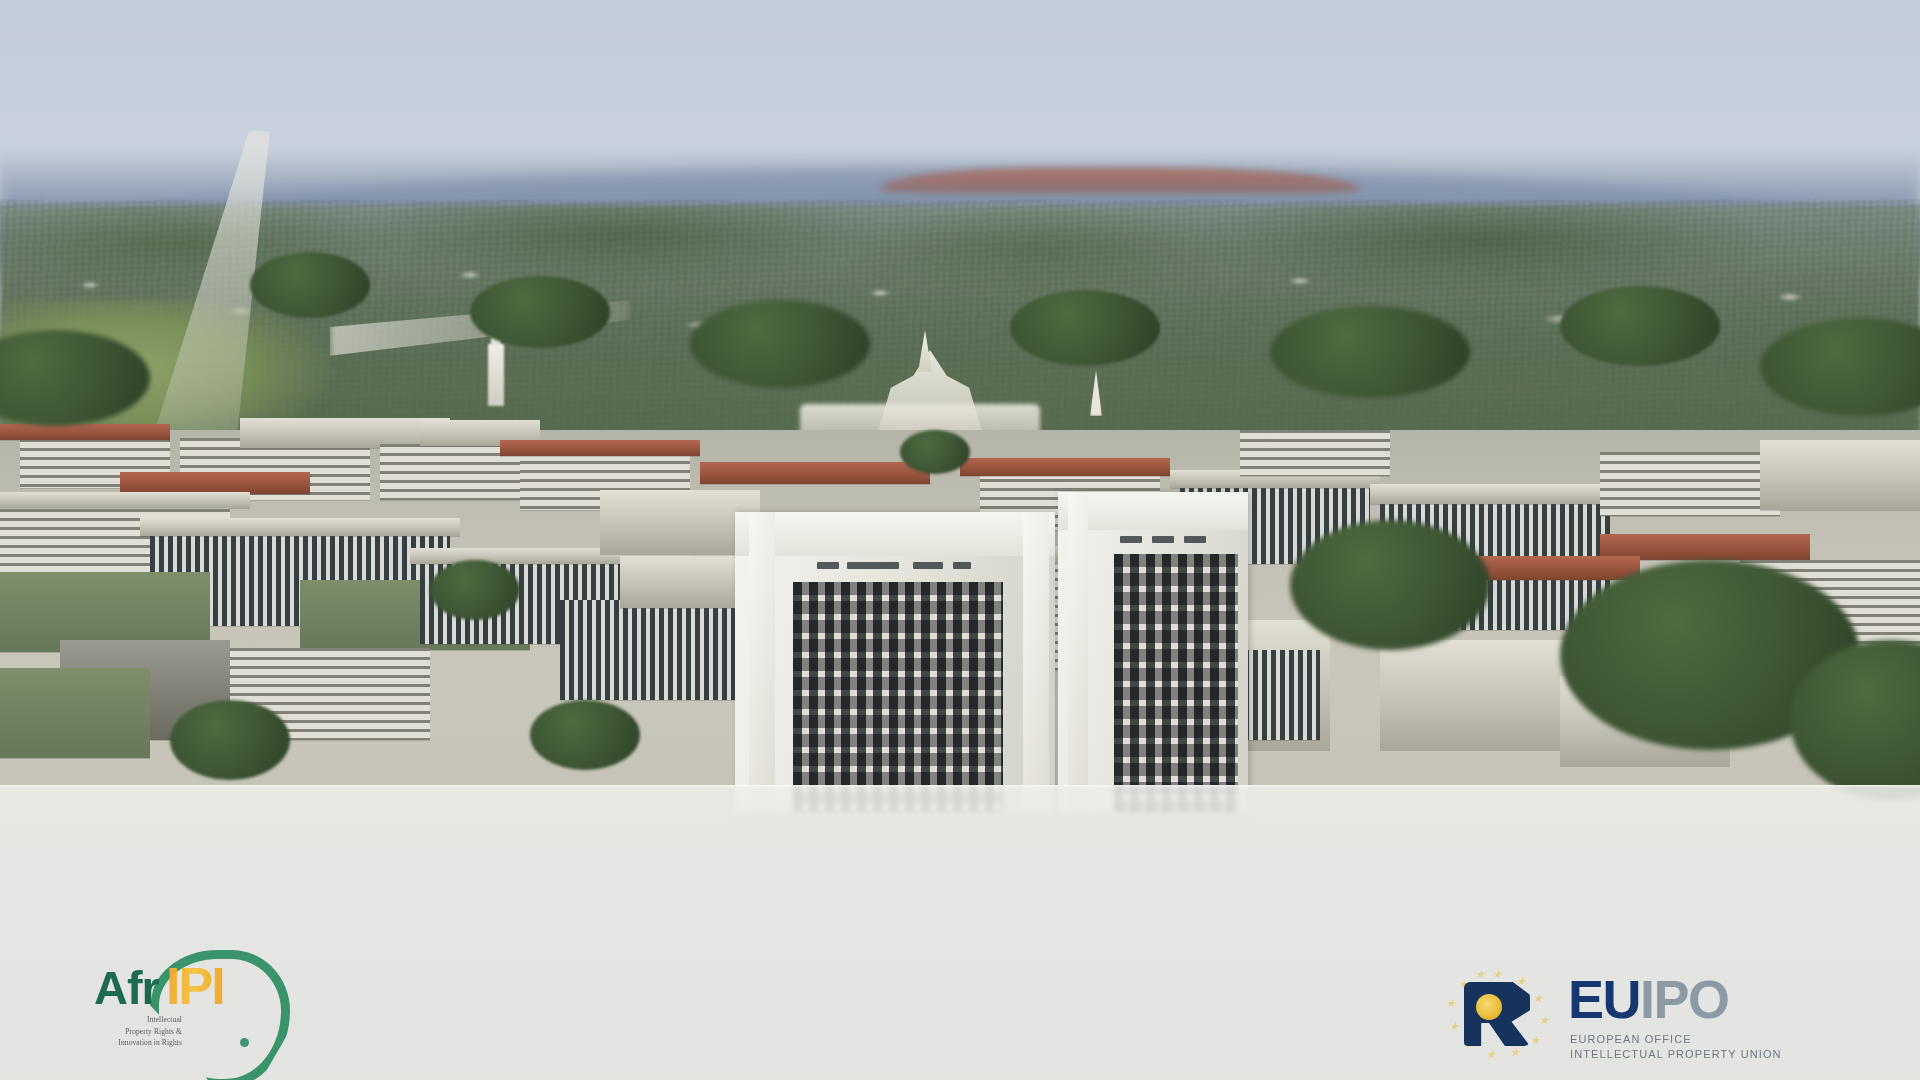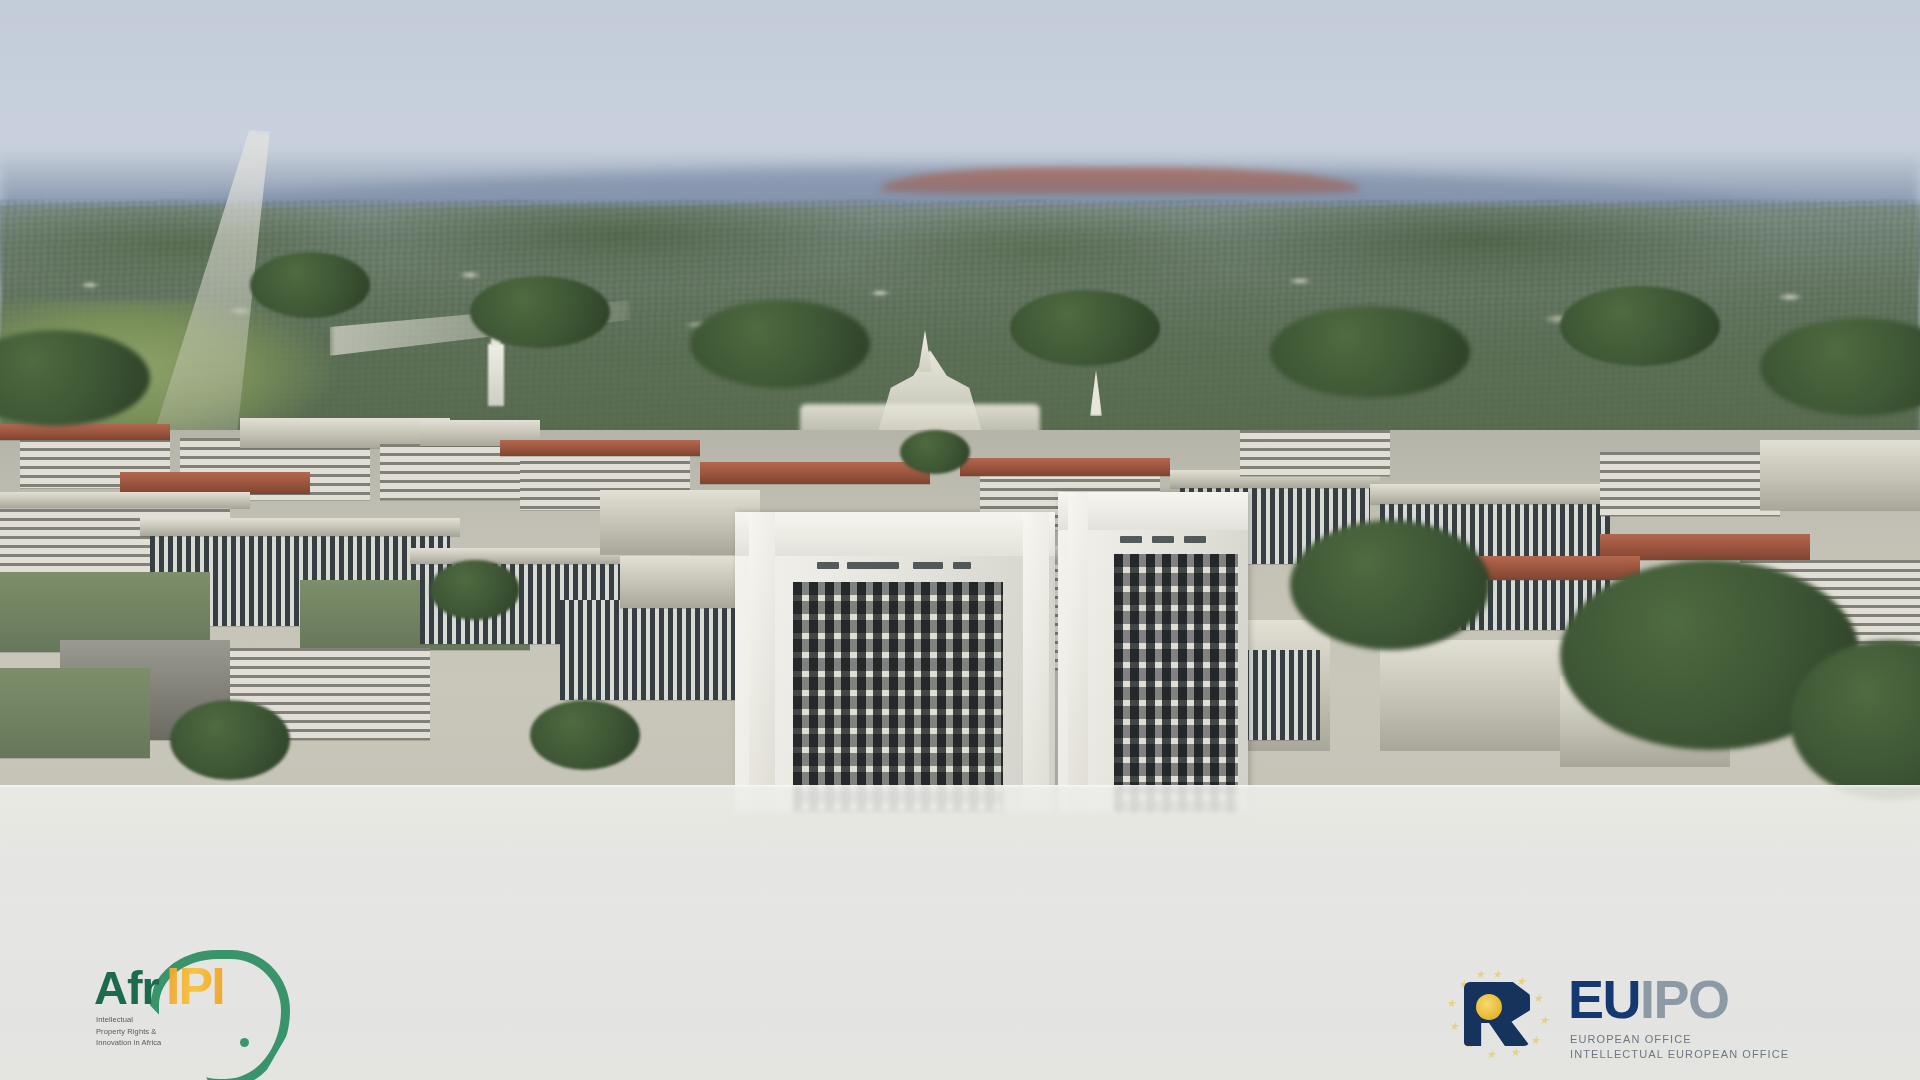--- a/index.html
+++ b/index.html
@@ -273,24 +273,25 @@
   }
   .afripi-tail {
     position:absolute; left:152px; top:88px; width:9px; height:9px;
     background:#2a8c61; border-radius:50%; opacity:.9;
   }
   .afripi-sub {
     position:absolute; left:8px; top:64px; width:86px;
   }
   .afripi-sub span {
     display:block;
-    font-family:Liberation Sans, sans-serif;
+    font-family:Liberation Serif, serif;
     font-size:7.5px; line-height:1.55;
     color:#58585a; letter-spacing:.1px;
     white-space:nowrap;
+    text-align:right;
   }
 
   
   .euipo {
     position:absolute; right:118px; bottom:6px;
     width:360px; height:120px;
   }
   .eu-mark { position:absolute; left:0; top:14px; width:112px; height:92px; }
   .eu-stars {
     position:absolute; left:0; top:0; width:112px; height:92px;
@@ -454,21 +455,21 @@
 
 
   <div class="afripi">
     <div class="afripi-map"></div>
     <div class="afripi-tail"></div>
     <div class="afripi-ipi">IPI</div>
     <div class="afripi-afr">Afr</div>
     <div class="afripi-sub">
       <span>Intellectual</span>
       <span>Property Rights &amp;</span>
-      <span>Innovation in Africa</span>
+      <span>Innovation in Rights</span>
     </div>
   </div>
 
   <div class="euipo">
     <div class="eu-mark">
       <div class="eu-stars">
         <i style="left:50px; top:2px;">★</i>
         <i style="left:74px; top:9px;">★</i>
         <i style="left:91px; top:26px;">★</i>
         <i style="left:97px; top:48px;">★</i>
@@ -482,17 +483,17 @@
         <i style="left:33px; top:2px;">★</i>
       </div>
       <div class="eu-r"></div>
       <div class="eu-r-dot"></div>
     </div>
     <div class="euipo-word">
       <span class="eu">EU</span><span class="ipo">IPO</span>
     </div>
     <div class="euipo-sub">
       <span>EUROPEAN OFFICE</span>
-      <span>INTELLECTUAL EUROPEAN OFFICE</span>
+      <span>INTELLECTUAL PROPERTY UNION</span>
     </div>
   </div>
 
 </div>
 
 </body></html>

